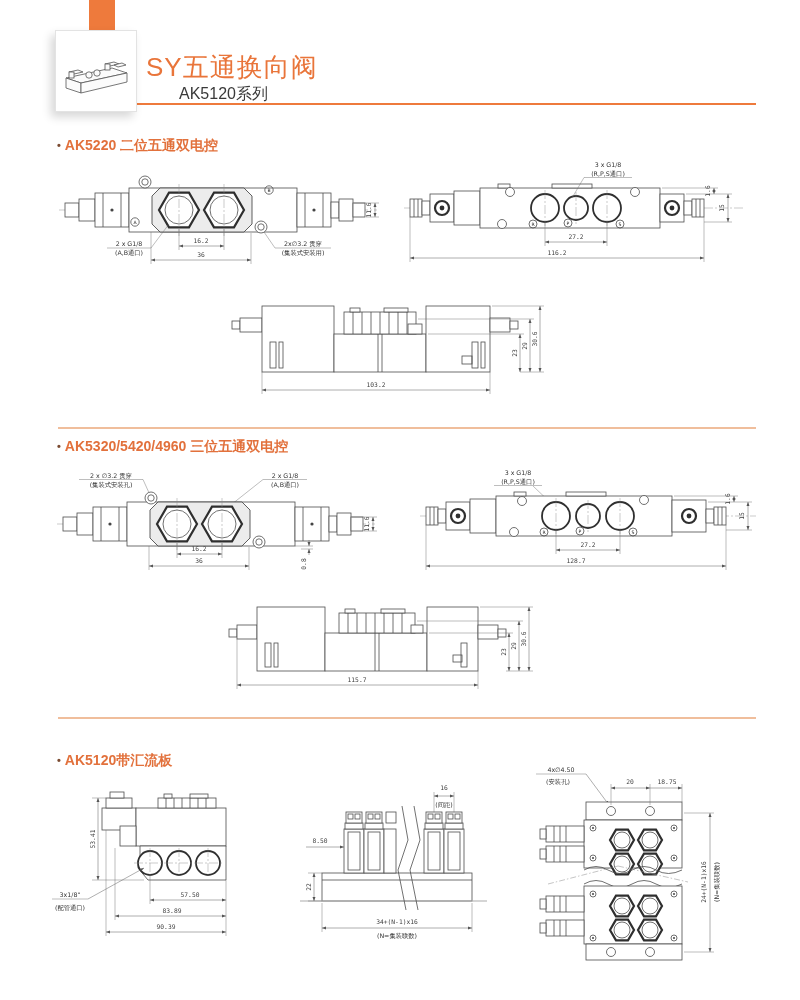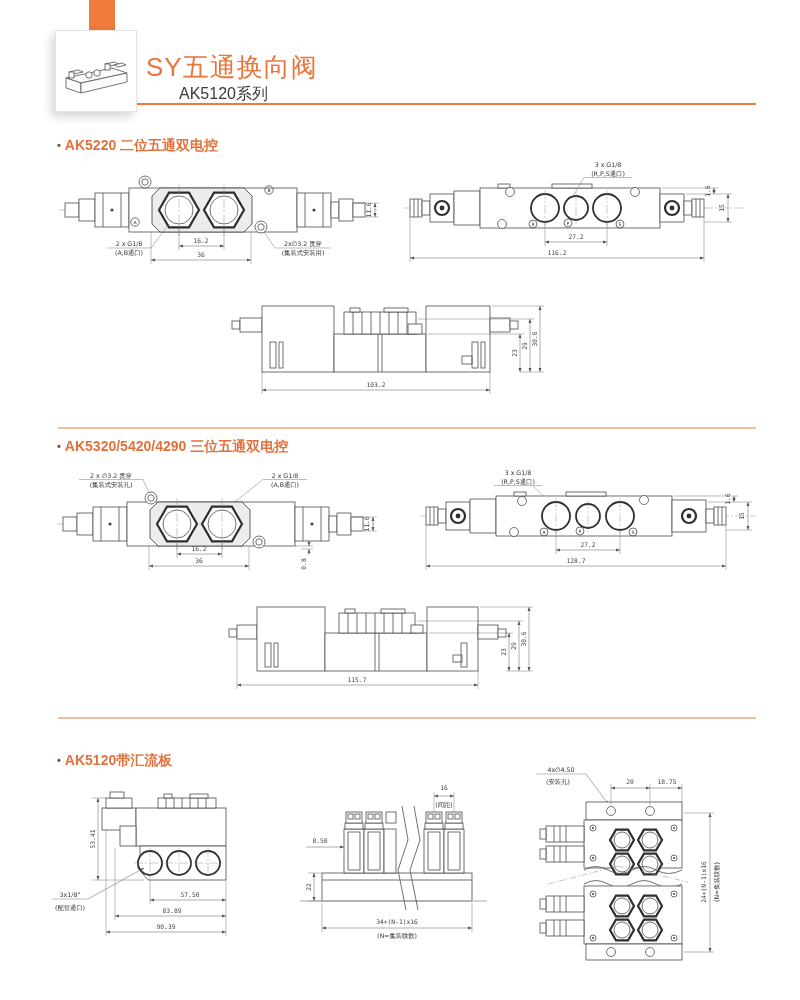--- a/index.html
+++ b/index.html
@@ -239,21 +239,21 @@
       <line class="ext" x1="270" y1="34" x2="322" y2="34"></line>
         <line class="ext" x1="298" y1="100" x2="322" y2="100"></line>
       <line class="dm" x1="318" y1="34" x2="318" y2="100" marker-start="url(#ar1c)" marker-end="url(#ar1c)"></line>
       <text class="dt" text-anchor="middle" transform="translate(314.5,67) rotate(-90)">30.6</text>
     </g>
   </svg>
 
   <div class="div-line" style="top:427px"></div>
 
   <div class="sec" style="top:438px">
-    <span class="blt">•</span><span>AK5320/5420/4290 三位五通双电控</span>
+    <span class="blt">•</span><span>AK5320/5420/4960 三位五通双电控</span>
   </div>
 
   <svg class="drw" style="left:55px;top:468px" width="330" height="112" viewBox="0 0 330 112">
     <defs>
         <marker id="ar2a" viewBox="0 0 10 10" refX="9.5" refY="5" markerWidth="8" markerHeight="8" orient="auto-start-reverse">
           <path d="M0,1.5 L9.5,5 L0,8.5 Z" fill="#555"></path>
         </marker>
       </defs>
     <g>
       <text class="lb" x="56" y="10" text-anchor="middle">2 x ∅3.2 贯穿</text>

